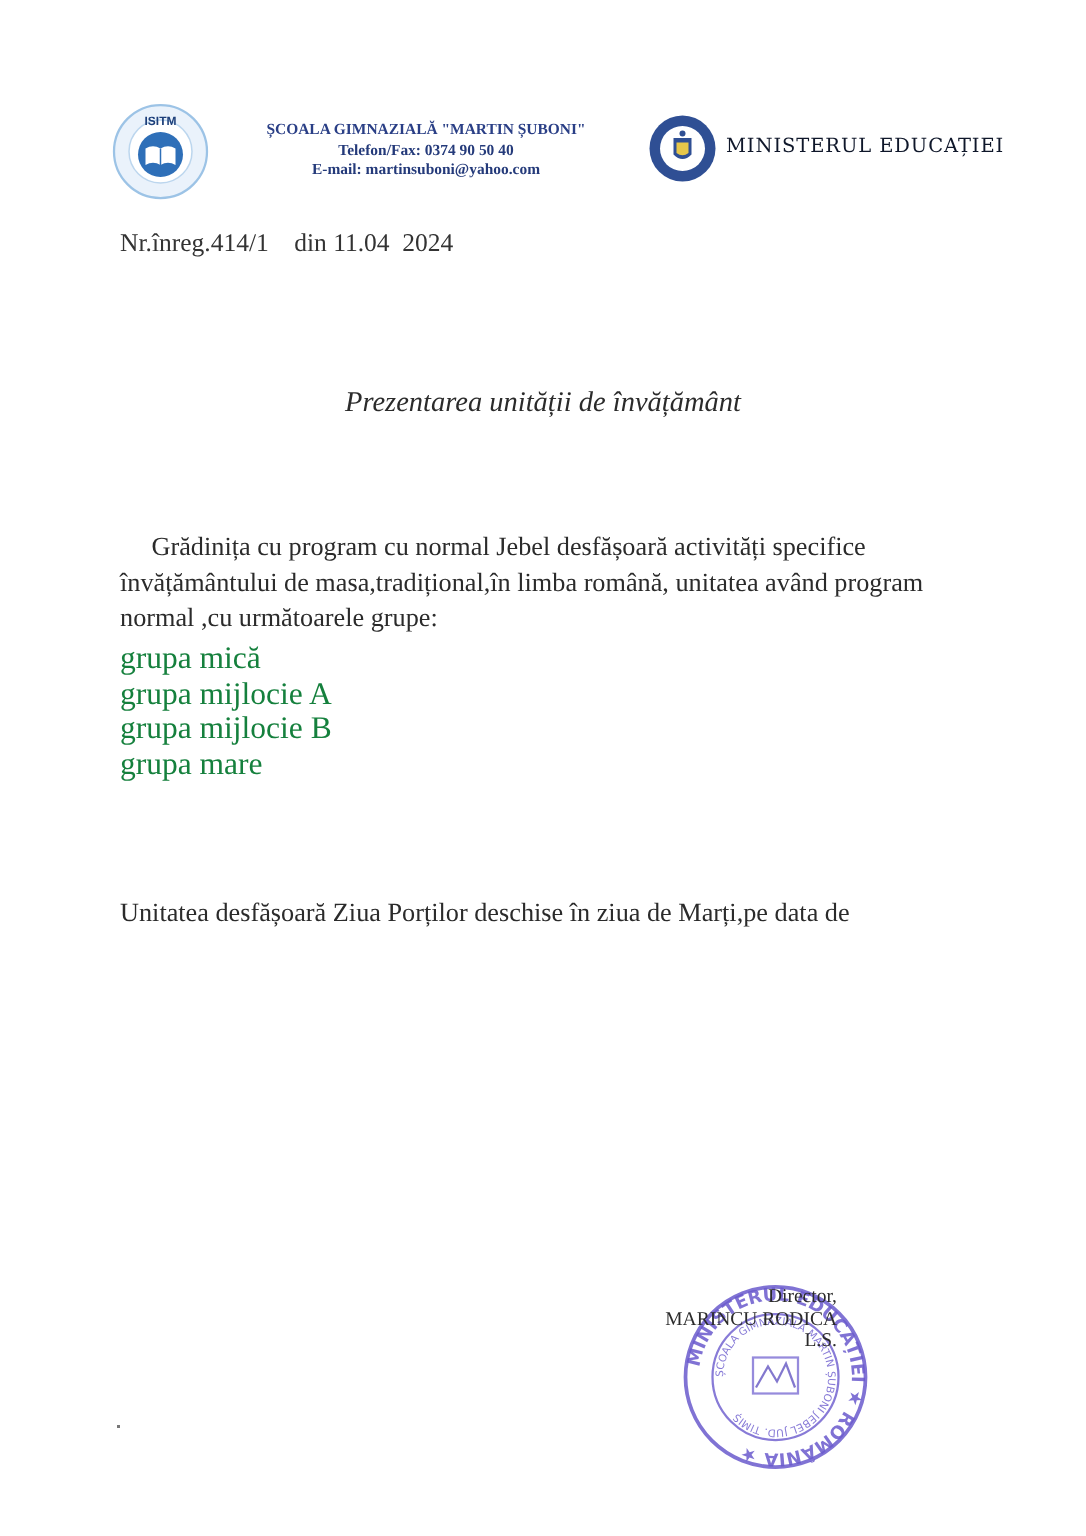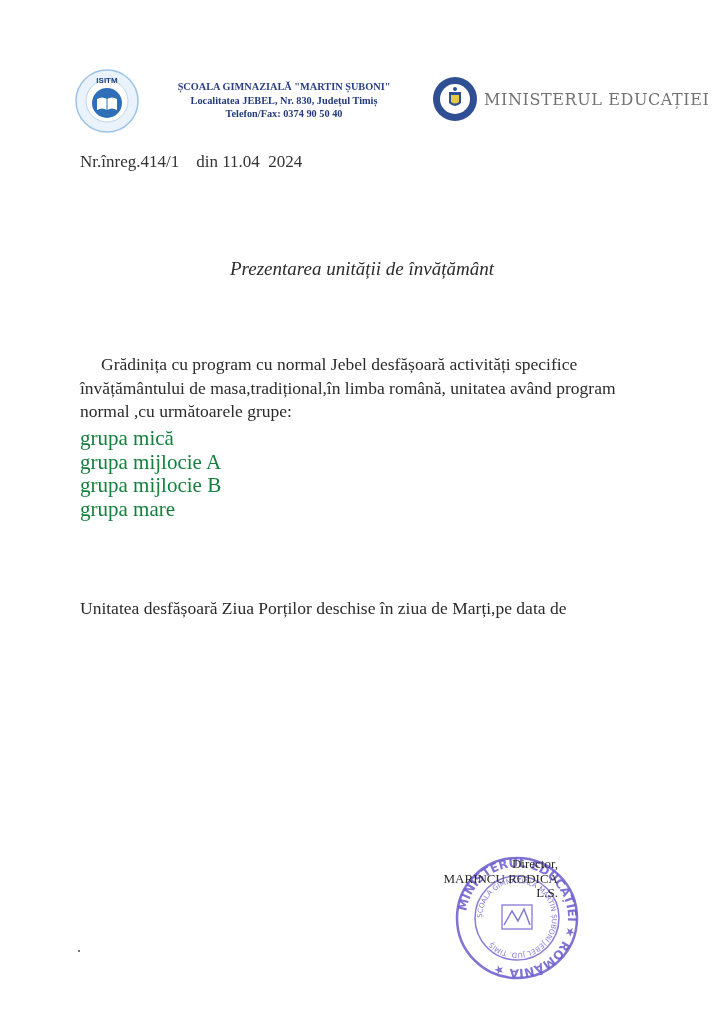--- a/index.html
+++ b/index.html
@@ -5,21 +5,21 @@
   html, body { margin:0; padding:0; background:#ffffff; }
   body { width:724px; height:1024px; position:relative; overflow:hidden;
          font-family:"Liberation Serif", "DejaVu Serif", serif; color:#2a2a2a; }
   .abs { position:absolute; }
   
   .isj-logo { left:74px; top:68px; width:66px; height:66px; }
   .school-block { left:150px; top:80px; width:268px; text-align:center;
                   font-weight:bold; font-size:10.3px; line-height:13.5px; color:#243a7a; }
   .school-block .name { color:#2a3f86; }
   .min-logo { left:432px; top:76px; width:46px; height:46px; }
-  .min-text { left:484px; top:90px; font-size:16px; color:#737373; letter-spacing:0.6px;
+  .min-text { left:484px; top:90px; font-size:13px; color:#0f172a; letter-spacing:0.6px;
               font-family:"DejaVu Serif", serif; font-weight:normal; }
   .regnr { left:80px; top:152px; font-size:17px; color:#333; white-space:pre; }
   .title { left:0; width:724px; top:258px; text-align:center; font-size:19px; color:#2b2b2b;font-style:italic; }
   .para { left:80px; width:580px; font-size:17.5px; line-height:23.5px; color:#2b2b2b; }
   .p1 { top:353px; }
   .p1 .first { text-indent:21px; }
   .groups { left:80px; top:427px; font-size:21px; line-height:23.5px; color:#15803d; }
   .p2 { top:597px; }
   .stamp { left:454px; top:855px; width:126px; height:126px; }
   .sig { left:438px; top:857px; font-size:13px; line-height:14.5px; color:#2b2b2b; text-align:right; width:120px; }
@@ -34,22 +34,22 @@
     <circle cx="33" cy="33" r="21" fill="#ffffff" stroke="#bcd6ee" stroke-width="1"></circle>
     <circle cx="33" cy="35" r="15" fill="#2e6fb8"></circle>
     <path d="M23 31 Q28 28 33 31 Q38 28 43 31 L43 42 Q38 39 33 42 Q28 39 23 42 Z" fill="#ffffff"></path>
     <line x1="33" y1="31" x2="33" y2="42" stroke="#2e6fb8" stroke-width="1"></line>
     <text x="33" y="15" font-size="8" font-weight="bold" text-anchor="middle" fill="#1d3f7a" font-family="Liberation Sans, sans-serif">ISITM</text>
   </svg>
 </div>
 
 <div class="abs school-block">
   <div class="name">ȘCOALA GIMNAZIALĂ "MARTIN ȘUBONI"</div>
-  <div>Localitatea JEBEL, Nr. 830, Județul Timiș</div>
   <div>Telefon/Fax: 0374 90 50 40</div>
+  <div>E-mail: martinsuboni@yahoo.com</div>
 </div>
 
 <div class="abs min-logo">
   <svg width="46" height="46" viewBox="0 0 46 46">
     <circle cx="23" cy="23" r="22" fill="#2f4f94"></circle>
     <circle cx="23" cy="23" r="15" fill="#ffffff"></circle>
     <path d="M17 16 L29 16 L29 27 Q23 33 17 27 Z" fill="#2f4f94"></path>
     <path d="M19 19 L27 19 L27 26 Q23 29 19 26 Z" fill="#e7c74a"></path>
     <circle cx="23" cy="13" r="2" fill="#2f4f94"></circle>
   </svg>

